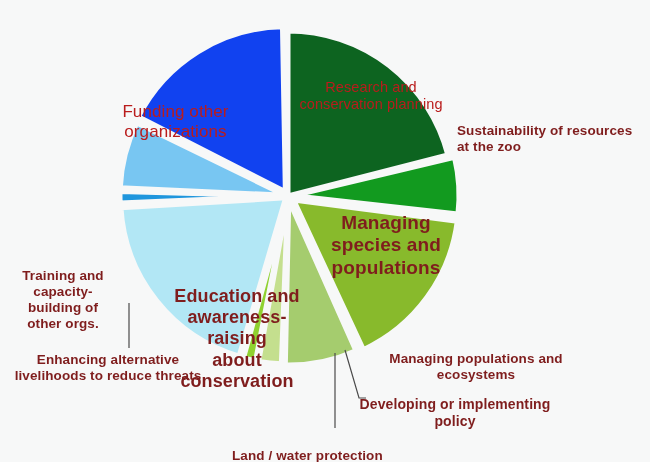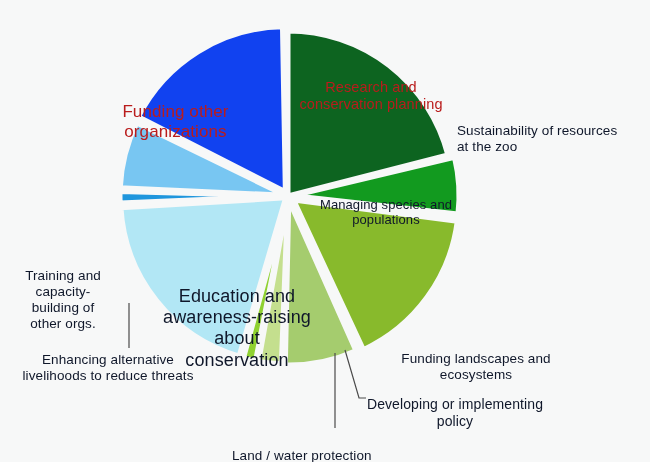--- a/index.html
+++ b/index.html
@@ -43,28 +43,29 @@
     font-family: "Liberation Sans", sans-serif;
     color: #111111;
     line-height: 1.18;
     white-space: pre-line;
     letter-spacing: 0.1px;
   }
   .lbl.inside {
     color: #b91c1c;
   }
   .lbl.dark {
-    color: #0f172a;
+    color: #7f1d1d;
+    font-weight: bold;
   }
   .ta-center { text-align: center; }
 
   
   #label-research      { left: 296px; top: 79px;  width: 150px; font-size: 14.5px; }
   #label-funding       { left: 103px; top: 102px; width: 145px; font-size: 17px; }
-  #label-species       { left: 306px; top: 197px; width: 160px; font-size: 13px; }
+  #label-species       { left: 306px; top: 212px; width: 160px; font-size: 19px; }
   #label-education     { left: 163px; top: 286px; width: 148px; font-size: 18px; }
 
   
   #label-sustain       { left: 457px; top: 123px; width: 190px; font-size: 13.5px; text-align: left; }
   #label-landscapes    { left: 381px; top: 351px; width: 190px; font-size: 13.5px; text-align: center; }
   #label-policy        { left: 355px; top: 396px; width: 200px; font-size: 14px; text-align: center; }
   #label-landwater     { left: 232px; top: 431px; width: 175px; font-size: 13.5px; text-align: left; margin-top: 17px; }
   #label-training      { left: 7px;   top: 268px; width: 112px; font-size: 13.5px; text-align: center; }
   #label-enhancing     { left: 4px;   top: 352px; width: 208px; font-size: 13.5px; text-align: center; }
 </style>
@@ -102,21 +103,21 @@
   <div class="lbl dark ta-center" id="label-species">Managing species and
 populations</div>
 
   <div class="lbl dark ta-center" id="label-education">Education and
 awareness-raising
 about conservation</div>
 
   <div class="lbl dark" id="label-sustain">Sustainability of  resources
 at the zoo</div>
 
-  <div class="lbl dark" id="label-landscapes">Funding landscapes and
+  <div class="lbl dark" id="label-landscapes">Managing populations and
 ecosystems</div>
 
   <div class="lbl dark" id="label-policy">Developing or implementing
 policy</div>
 
   <div class="lbl dark" id="label-landwater">Land / water protection</div>
 
   <div class="lbl dark" id="label-enhancing">Enhancing alternative
 livelihoods to reduce threats</div>
 

